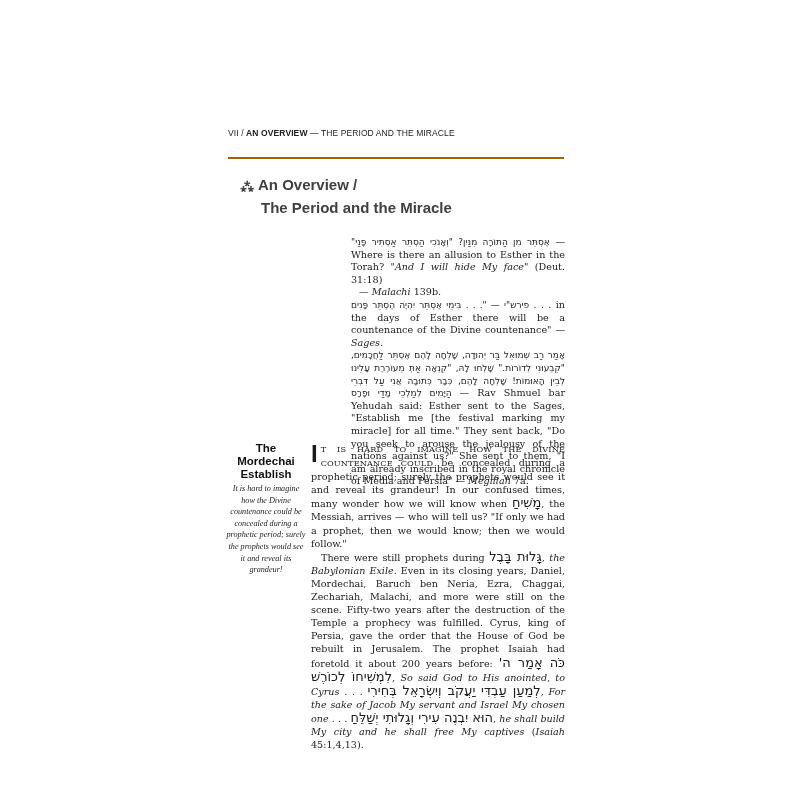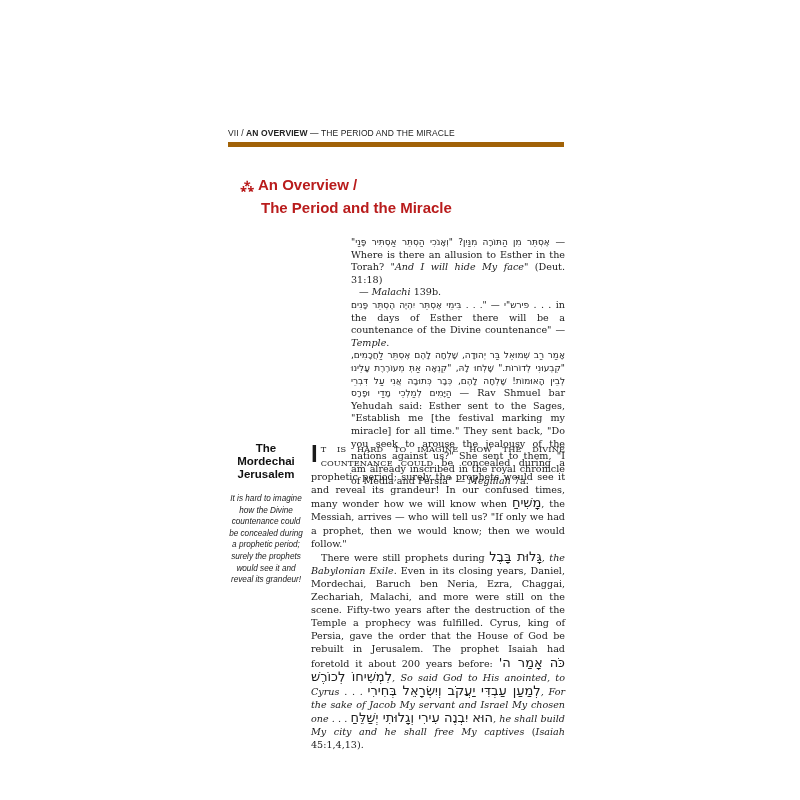--- a/index.html
+++ b/index.html
@@ -2,51 +2,51 @@
 <html><head>
 <meta charset="utf-8">
 <style>
   html, body { margin: 0; padding: 0; background: #ffffff; }
   body { width: 800px; height: 800px; position: relative; overflow: hidden; color: #1a1a1a; }
   .page { position: absolute; left: 0; top: 0; width: 800px; height: 800px; background: #fff; }
 
   .running-head {
     position: absolute; left: 228px; top: 128px; width: 336px;
     font-family: "Liberation Sans", sans-serif; font-size: 8.5px; letter-spacing: 0.1px;
-    color: #222; padding-bottom: 4px; border-bottom: 5px solid #a16207;
+    color: #222; padding-bottom: 19px; border-bottom: 2px solid #a16207;
     white-space: nowrap;
   }
   .running-head .bold { font-weight: bold; }
 
   .title {
     position: absolute; left: 232px; top: 174px;
     font-family: "Liberation Sans", sans-serif; font-weight: bold; font-size: 15px; line-height: 21px;
-    color: #b91c1c;
+    color: #404040;
   }
   .title .line2 { padding-left: 29px; display: block; }
   .title .orn { font-size: 12px; margin-right: 4px; display: inline-block; width: 22px; text-align: right; }
 
   .quotes {
     position: absolute; left: 351px; top: 236px; width: 214px;
     font-family: "DejaVu Serif", serif; font-size: 9.6px; line-height: 12.6px;
     text-align: justify; color: #1a1a1a;
   }
   .quotes p { margin: 0; }
   .quotes .heb { direction: rtl; unicode-bidi: embed; font-family: "DejaVu Sans", sans-serif; font-size: 9px; }
   .quotes .src { padding-left: 8px; }
 
   .sidebar {
     position: absolute; left: 226px; top: 442px; width: 80px; text-align: center;
   }
   .sidebar .head {
     font-family: "Liberation Sans", sans-serif; font-weight: bold; font-size: 11.5px; line-height: 13px; color: #111;
   }
   .sidebar .note {
-    margin-top: 12px;
-    font-family: Liberation Sans, sans-serif; font-style: italic; font-size: 8.2px; line-height: 11.6px; color: #222;
+    margin-top: 2px;
+    font-family: Liberation Serif, serif; font-style: italic; font-size: 8.2px; line-height: 11.6px; color: #222;
   }
 
   .body {
     position: absolute; left: 311px; top: 442px; width: 254px;
     font-family: "DejaVu Serif", serif; font-size: 9.6px; line-height: 13.1px;
     text-align: justify; color: #1a1a1a;
   }
   .body p { margin: 0; text-indent: 10px; }
   .body p.first { text-indent: 0; }
   .dropcap {
@@ -74,32 +74,32 @@
     <span class="orn">⁂</span><span>An Overview /</span>
     <span class="line2">The Period and the Miracle</span>
   </div>
 
   <div class="quotes">
     <p>
       <span class="heb">אֶסְתֵּר מִן הַתּוֹרָה מִנַּיִן? "וְאָנֹכִי הַסְתֵּר אַסְתִּיר פָּנַי"</span><span> — Where is there an allusion to Esther in the Torah? </span><span class="it">"And I will hide My face"</span><span> (Deut. 31:18)</span><br>
       <span class="src"><span>— </span><span class="it">Malachi</span><span> 139b.</span></span>
     </p>
     <p>
-      <span class="heb">פירש"י — ". . . בִּימֵי אֶסְתֵּר יִהְיֶה הֶסְתֵּר פָּנִים</span><span> . . . in the days of Esther there will be a countenance of the Divine countenance" — </span><span class="it">Temple.</span>
+      <span class="heb">פירש"י — ". . . בִּימֵי אֶסְתֵּר יִהְיֶה הֶסְתֵּר פָּנִים</span><span> . . . in the days of Esther there will be a countenance of the Divine countenance" — </span><span class="it">Sages.</span>
     </p>
     <p>
       <span class="heb">אָמַר רַב שְׁמוּאֵל בַּר יְהוּדָה, שָׁלְחָה לָהֶם אֶסְתֵּר לַחֲכָמִים, "קִבְעוּנִי לְדוֹרוֹת." שָׁלְחוּ לָהּ, "קִנְאָה אַתְּ מְעוֹרֶרֶת עָלֵינוּ לְבֵין הָאוּמוֹת! שָׁלְחָה לָהֶם, כְּבָר כְּתוּבָה אֲנִי עַל דִּבְרֵי הַיָּמִים לְמַלְכֵי מָדַי וּפָרָס</span><span> — Rav Shmuel bar Yehudah said: Esther sent to the Sages, "Establish me [the festival marking my miracle] for all time." They sent back, "Do you seek to arouse the jealousy of the nations against us?" She sent to them, "I am already inscribed in the royal chronicle of Media and Persia" — </span><span class="it">Megillah</span><span> 7a.</span>
     </p>
   </div>
 
   <div class="sidebar">
     <div class="head">
       <div>The</div>
       <div>Mordechai</div>
-      <div>Jerusalem</div>
+      <div>Establish</div>
     </div>
     <div class="note">It is hard to imagine how the Divine countenance could be concealed during a prophetic period; surely the prophets would see it and reveal its grandeur!</div>
   </div>
 
   <div class="body">
     <p class="first">
       <span class="dropcap">I</span><span class="smallcaps">T IS HARD TO IMAGINE HOW THE DIVINE COUNTENANCE COULD</span><span> be concealed during a prophetic period; surely the prophets would see it and reveal its grandeur! In our confused times, many wonder how we will know when </span><span class="hebin">מָשִׁיחַ</span><span>, the Messiah, arrives — who will tell us? "If only we had a prophet, then we would know; then we would follow."</span>
     </p>
     <p>
       <span>There were still prophets during </span><span class="hebin">גָּלוּת בָּבֶל</span><span class="it">, the Babylonian Exile</span><span>. Even in its closing years, Daniel, Mordechai, Baruch ben Neria, Ezra, Chaggai, Zechariah, Malachi, and more were still on the scene. Fifty-two years after the destruction of the Temple a prophecy was fulfilled. Cyrus, king of Persia, gave the order that the House of God be rebuilt in Jerusalem. The prophet Isaiah had foretold it about 200 years before: </span><span class="hebin">כֹּה אָמַר ה' לִמְשִׁיחוֹ לְכוֹרֶשׁ</span><span class="it">, So said God to His anointed, to Cyrus . . . </span><span class="hebin">לְמַעַן עַבְדִּי יַעֲקֹב וְיִשְׂרָאֵל בְּחִירִי</span><span class="it">, For the sake of Jacob My servant and Israel My chosen one . . . </span><span class="hebin">הוּא יִבְנֶה עִירִי וְגָלוּתִי יְשַׁלֵּחַ</span><span class="it">, he shall build My city and he shall free My captives</span><span> (</span><span class="it">Isaiah</span><span> 45:1,4,13).</span>

